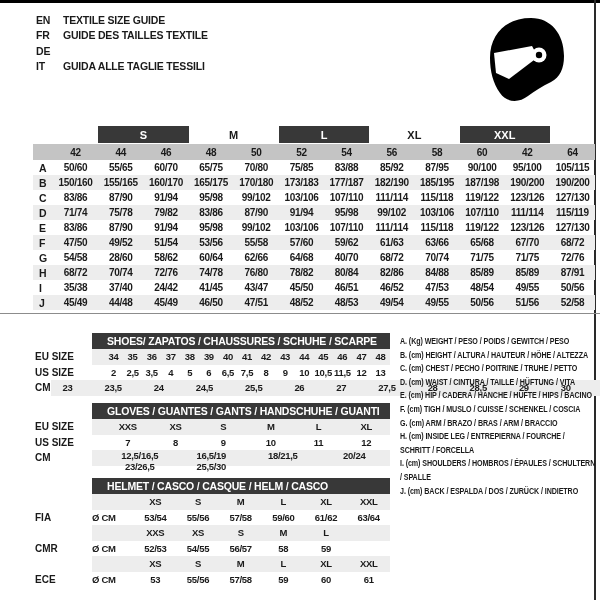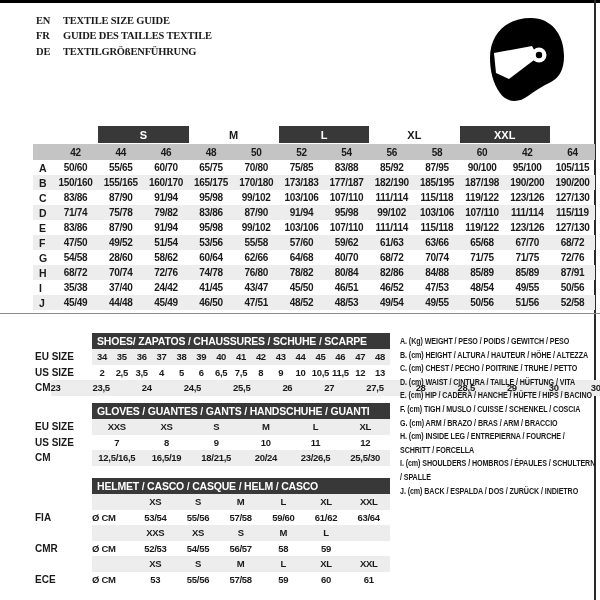--- a/index.html
+++ b/index.html
@@ -3,21 +3,21 @@
 <meta charset="utf-8">
 <style>
   html,body{margin:0;padding:0;background:#fff;}
   .page{position:relative;width:600px;height:600px;background:#fff;overflow:hidden;
         font-family:"Liberation Sans",sans-serif;color:#1a1a1a;}
   .top-bar{position:absolute;top:0;left:0;width:600px;height:3px;background:#000;}
   .right-edge{position:absolute;top:0;left:594px;width:2px;height:600px;background:#2a2a2a;}
 
   
   .lang-list{position:absolute;left:36px;top:13px;}
-  .lang-row{display:flex;font-weight:bold;font-size:10.5px;line-height:15.3px;letter-spacing:-0.2px;font-family:Liberation Serif, serif;}
+  .lang-row{display:flex;font-weight:bold;font-size:10.5px;line-height:15.3px;letter-spacing:-0.2px;}
   .lang-code{width:27px;}
 
   
   .helmet-icon{position:absolute;left:487px;top:15px;width:80px;height:92px;}
 
   
   .main-table{position:absolute;left:33px;top:126px;width:562px;}
   .grid13{display:grid;grid-template-columns:20px repeat(12,1fr);}
   .bands{display:grid;grid-template-columns:20px repeat(12,1fr);height:17px;}
   .band{display:flex;align-items:center;justify-content:center;font-size:11px;font-weight:bold;}
@@ -27,24 +27,24 @@
   .trow.striped{background:#ededed;}
   .rlabel{display:flex;align-items:center;padding-left:6px;font-weight:bold;font-size:10.5px;}
   .cell{display:flex;align-items:center;justify-content:center;font-weight:bold;
         font-size:10px;letter-spacing:-0.3px;}
   .divider{position:absolute;top:313px;left:0;width:600px;height:1px;background:#8c8c8c;}
 
   
   .sub{position:absolute;left:35px;width:355px;}
   #shoes{top:333px;} #gloves{top:403px;} #helmet{top:478px;}
   .sub-header{margin-left:57px;height:16px;background:#383838;color:#fff;font-weight:bold;
-              font-size:10.5px;display:flex;align-items:center;padding-left:5px;letter-spacing:-0.2px;}
+              font-size:10.5px;display:flex;align-items:center;padding-left:15px;letter-spacing:-0.2px;}
   .srow{display:flex;height:15.5px;}
   .slabel{width:57px;display:flex;align-items:center;font-weight:bold;font-size:10px;}
-  .cells{flex:1;display:grid;}
+  .cells{flex:1;display:grid;padding-left:12px;}
   .hcells{flex:1;display:grid;grid-template-columns:42px repeat(6,1fr);}
   .cells.striped,.hcells.striped{background:#ededed;}
   .scell{display:flex;align-items:center;justify-content:center;font-weight:bold;
          font-size:9.5px;letter-spacing:-0.3px;white-space:nowrap;}
   .scell.unit{justify-content:flex-start;}
 
   
   .legend{position:absolute;left:400px;top:335px;width:240px;
           transform:scaleX(0.82);transform-origin:left top;}
   .legend-item{font-weight:bold;font-size:8.7px;line-height:13.6px;letter-spacing:-0.1px;}
@@ -60,21 +60,24 @@
       <div class="lang-row">
         <span class="lang-code">EN</span>
         <span class="lang-text">TEXTILE SIZE GUIDE</span>
       </div>
       <div class="lang-row">
         <span class="lang-code">FR</span>
         <span class="lang-text">GUIDE DES TAILLES TEXTILE</span>
       </div>
       <div class="lang-row">
         <span class="lang-code">DE</span>
-        <span class="lang-text">TEXTILGRÖßENFÜHRUNG</span>
+      </div>
+      <div class="lang-row">
+        <span class="lang-code">IT</span>
+        <span class="lang-text">GUIDA ALLE TAGLIE TESSILI</span>
       </div>
     </div>
 
   <div class="helmet-icon">
     <svg viewBox="0 0 80 92" width="80" height="92" aria-hidden="true">
       <path fill="#000" d="M44 3 C64 3 77 19 77 41 C77 54 73 62 64 67 C55 71 48 76 41 81 C32 88 20 88 13 78 C6 68 3 56 3 43 C3 18 20 3 44 3 Z"></path>
       <polygon fill="#fff" points="7,38 45,31 51,42 22,64 9,58"></polygon>
       <circle fill="#fff" cx="52" cy="40" r="7.5"></circle>
       <circle fill="#000" cx="52" cy="40" r="3.2"></circle>
     </svg>
@@ -343,21 +346,21 @@
           <div class="scell">7</div>
           <div class="scell">8</div>
           <div class="scell">9</div>
           <div class="scell">10</div>
           <div class="scell">11</div>
           <div class="scell">12</div>
         </div>
       </div>
       <div class="srow">
         <div class="slabel">CM</div>
-        <div class="cells striped" style="grid-template-columns: repeat(6, 1fr);">
+        <div class="cells striped" style="grid-template-columns: repeat(4, 1fr);">
           <div class="scell">12,5/16,5</div>
           <div class="scell">16,5/19</div>
           <div class="scell">18/21,5</div>
           <div class="scell">20/24</div>
           <div class="scell">23/26,5</div>
           <div class="scell">25,5/30</div>
         </div>
       </div>
     </div>
   <div class="sub" id="helmet">

